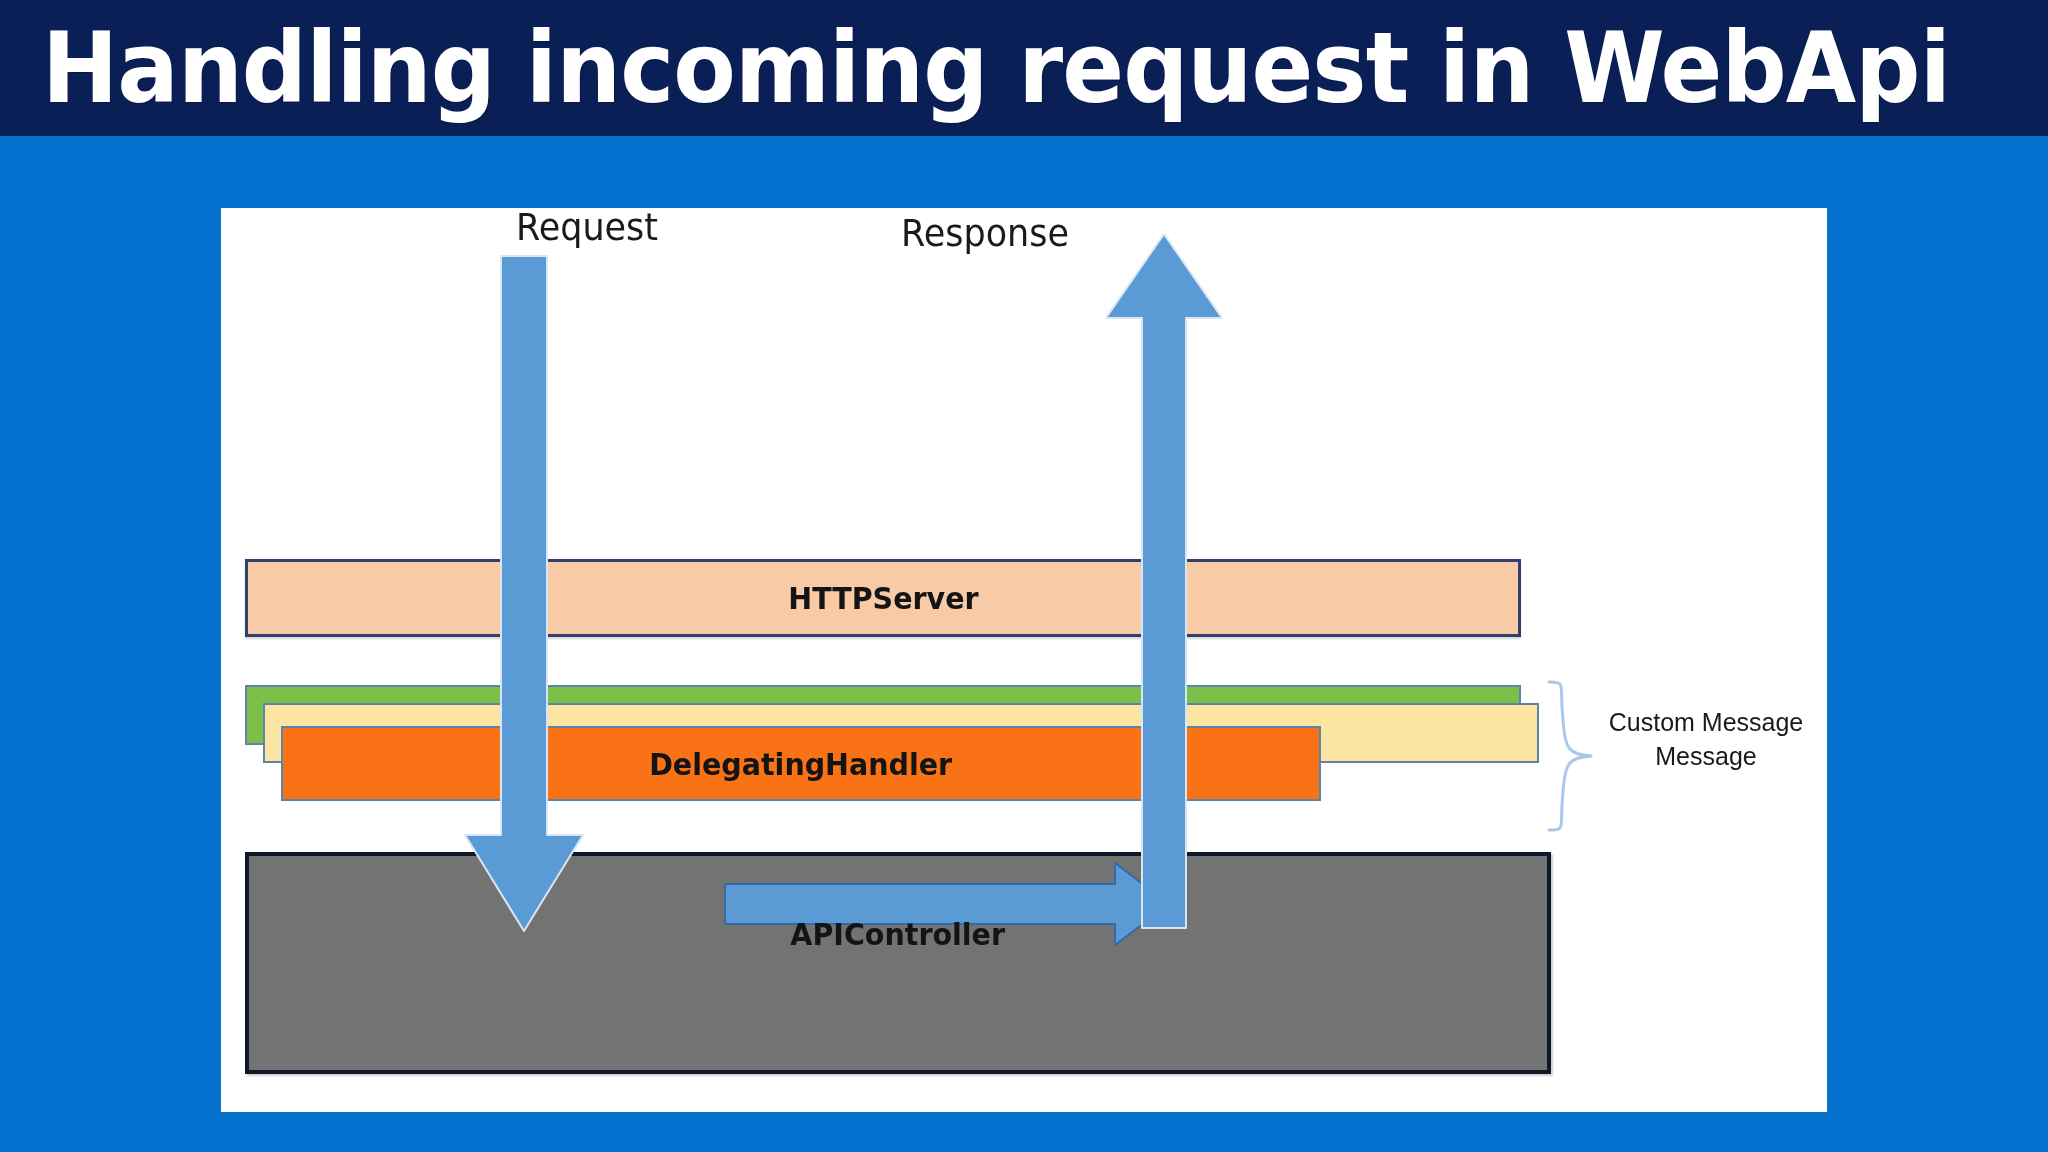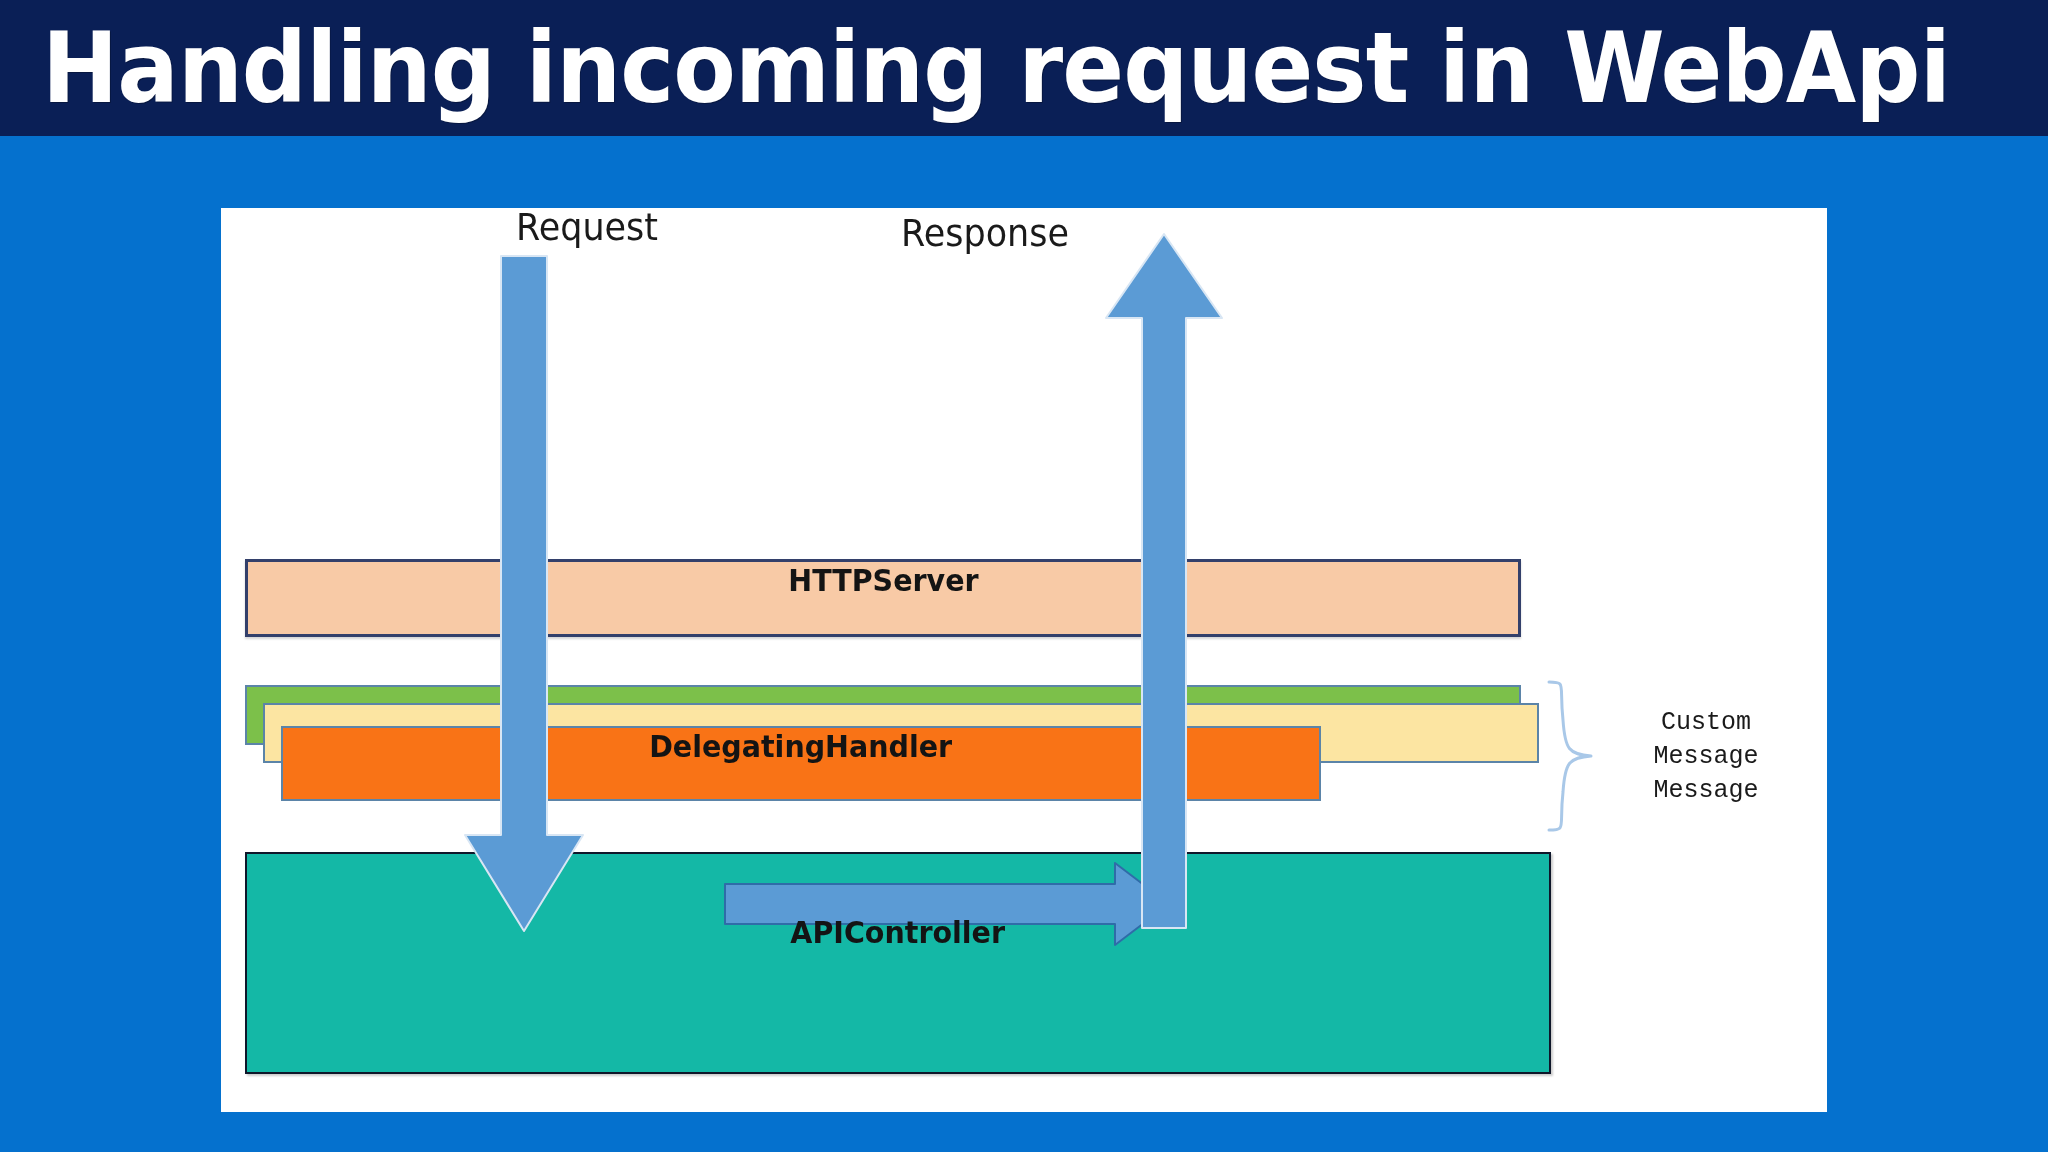--- a/index.html
+++ b/index.html
@@ -56,21 +56,21 @@
   #label-response {
     left:680px; top:3px;
     font-size:38px;
     transform:scaleX(0.92);
     transform-origin:left top;
   }
 
   
   .box {
     position:absolute;
-    display:flex; align-items:flex-start; justify-content:center;
+    display:flex; align-items:center; justify-content:center;
   }
   .box > .box-text {
     font-family:"DejaVu Sans", sans-serif;
     font-weight:700;
     color:#141414;
     font-size:31px;
     transform:scaleX(0.92);
     white-space:nowrap;
     position:relative; z-index:6;
   }
@@ -96,22 +96,22 @@
   }
   #layer-slate {
     left:60px; top:518px; width:1040px; height:75px;
     background:#f97316;
     border:2px solid #5b84a8;
     z-index:3;
   }
 
   #box-apicontroller {
     left:24px; top:644px; width:1306px; height:222px;
-    background:#14b8a6;
-    border:2px solid #0f172a;
+    background:#737373;
+    border:4px solid #0f172a;
     align-items:flex-start; justify-content:center;
     box-shadow:2px 2px 2px rgba(0,0,0,0.20);
   }
   #box-apicontroller > .box-text {
     margin-top:60px;
   }
 
   
   #arrows {
     position:absolute; left:0; top:0; width:1606px; height:904px;
@@ -119,21 +119,21 @@
   }
 
   
   #brace-svg {
     position:absolute; left:1318px; top:470px; width:56px; height:160px;
     z-index:4;
   }
   #label-custom-handlers {
     position:absolute; left:1380px; top:498px; width:210px;
     text-align:center;
-    font-family:Liberation Mono, monospace;
+    font-family:Liberation Sans, sans-serif;
     font-size:25px; line-height:1.35; color:#1a1a1a;
     z-index:4;
   }
 </style>
 </head>
 <body>
 
 <div id="stage">
 
   <div id="title-band">

